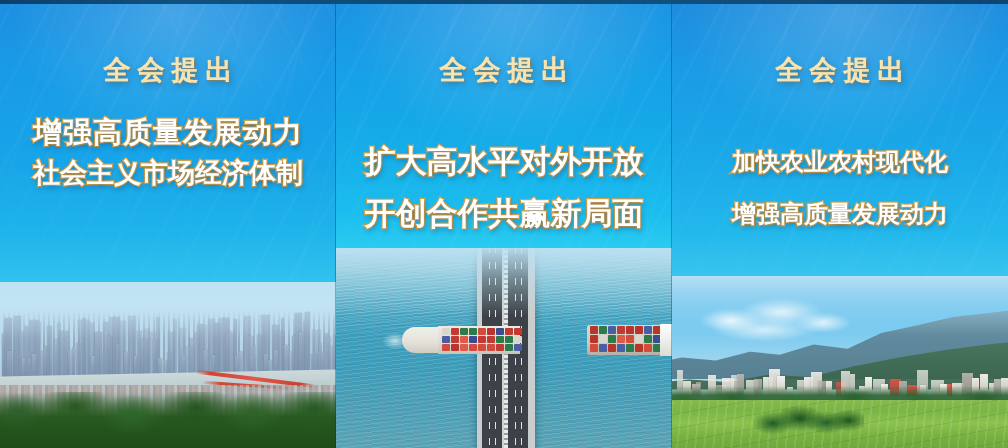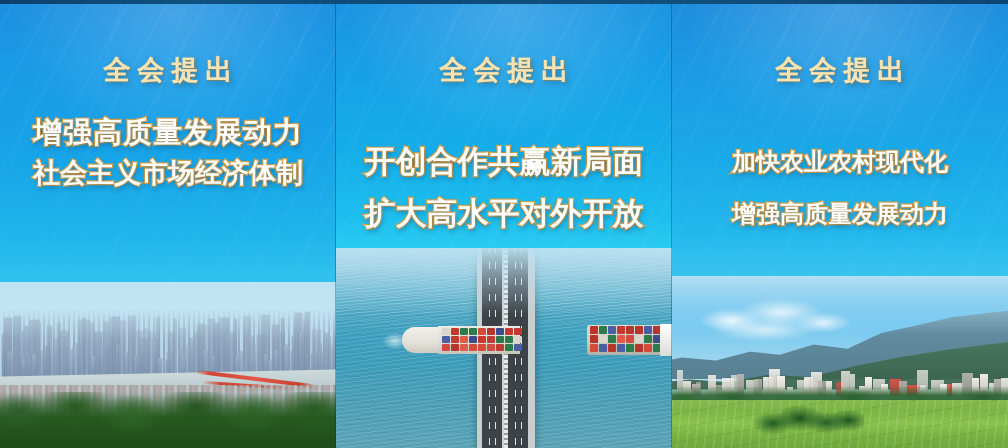--- a/index.html
+++ b/index.html
@@ -615,22 +615,22 @@
           <div class="ctn" style="left: 269px; top: 2px; width: 8px; height: 8px; background: rgb(224, 90, 74);"></div>
           <div class="ctn" style="left: 269px; top: 11px; width: 8px; height: 8px; background: rgb(217, 214, 205);"></div>
           <div class="ctn" style="left: 269px; top: 20px; width: 8px; height: 8px; background: rgb(74, 94, 163);"></div>
           <div class="ctn" style="left: 258px; top: 0px; width: 16px; height: 32px; background: linear-gradient(rgb(255, 255, 255), rgb(220, 220, 214));"></div>
         </div>
     </div>
 
     <div class="content">
       <div class="headline">全会提出</div>
       <div class="slogan">
+        <span class="line">扩大高水平对外开放</span>
         <span class="line">开创合作共赢新局面</span>
-        <span class="line">扩大高水平对外开放</span>
       </div>
     </div>
   </div>
 
   <div class="divider" style="left:671px"></div>
 
   <div class="panel p3">
     <div class="sky"></div>
     <div class="rays"></div>
     <div class="glow"></div>

